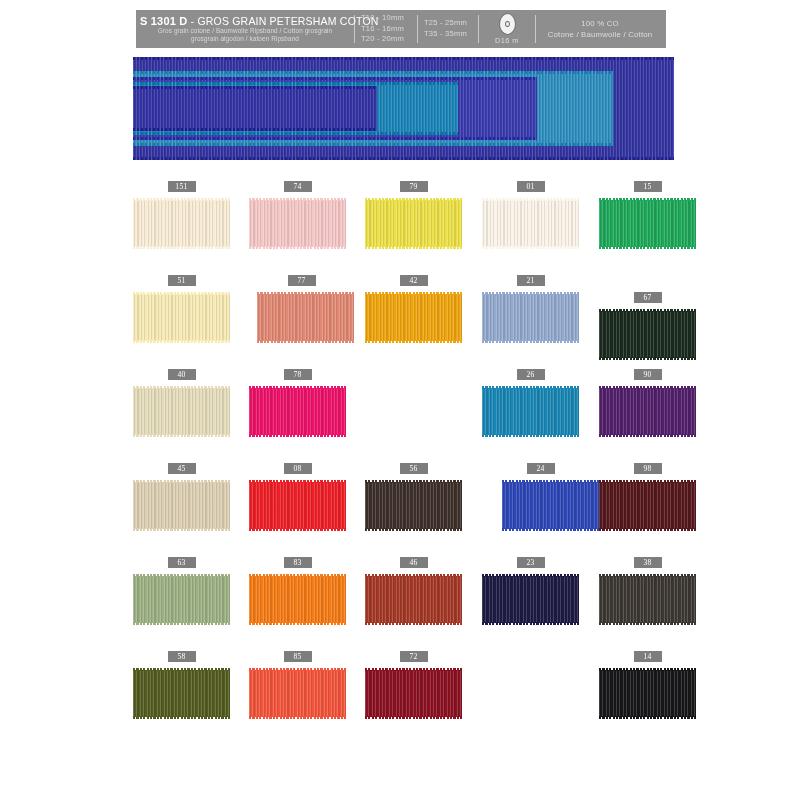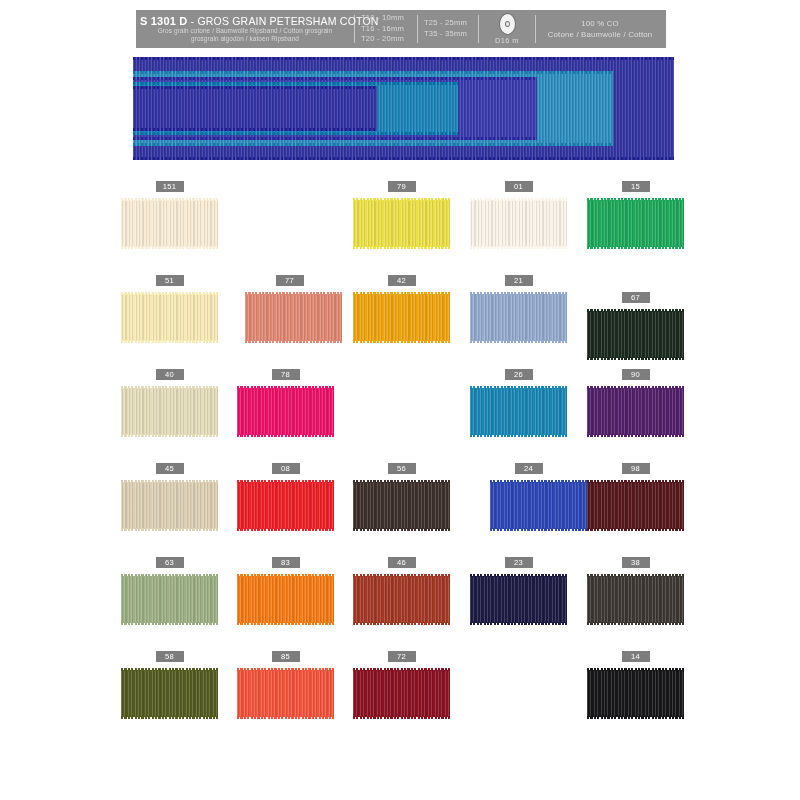--- a/index.html
+++ b/index.html
@@ -139,22 +139,23 @@
     background-image: repeating-linear-gradient(
       to right,
       currentColor 0px, currentColor 2px,
       transparent 2px, transparent 4px
     );
   }
 
   
   #grid {
     position: absolute;
-    left: 121px; top: 181px;
+    left: 133px; top: 181px;
     width: 545px;
+    font-family: Liberation Serif, serif;
   }
   .grid-row {
     position: relative;
     height: 94px;
   }
   .cell {
     position: absolute;
     width: 97px;
     top: 0;
   }
@@ -281,20 +282,30 @@
         <div class="cell" style="left: 0px;">
           <div class="cell-label">151</div>
           <div class="swatch-wrap">
             <div class="swatch" style="background: rgb(248, 236, 213);">
               <div class="ribtex"></div>
             </div>
             <div class="sw-scallop top" style="color: rgb(248, 236, 213); top: 1px;"></div>
             <div class="sw-scallop bot" style="color: rgb(248, 236, 213); bottom: 1px;"></div>
           </div>
         </div>
+        <div class="cell" style="left: 116px;">
+          <div class="cell-label">74</div>
+          <div class="swatch-wrap">
+            <div class="swatch" style="background: rgb(246, 199, 199);">
+              <div class="ribtex"></div>
+            </div>
+            <div class="sw-scallop top" style="color: rgb(246, 199, 199); top: 1px;"></div>
+            <div class="sw-scallop bot" style="color: rgb(246, 199, 199); bottom: 1px;"></div>
+          </div>
+        </div>
         <div class="cell" style="left: 232px;">
           <div class="cell-label">79</div>
           <div class="swatch-wrap">
             <div class="swatch" style="background: rgb(236, 224, 72);">
               <div class="ribtex"></div>
             </div>
             <div class="sw-scallop top" style="color: rgb(236, 224, 72); top: 1px;"></div>
             <div class="sw-scallop bot" style="color: rgb(236, 224, 72); bottom: 1px;"></div>
           </div>
         </div>

